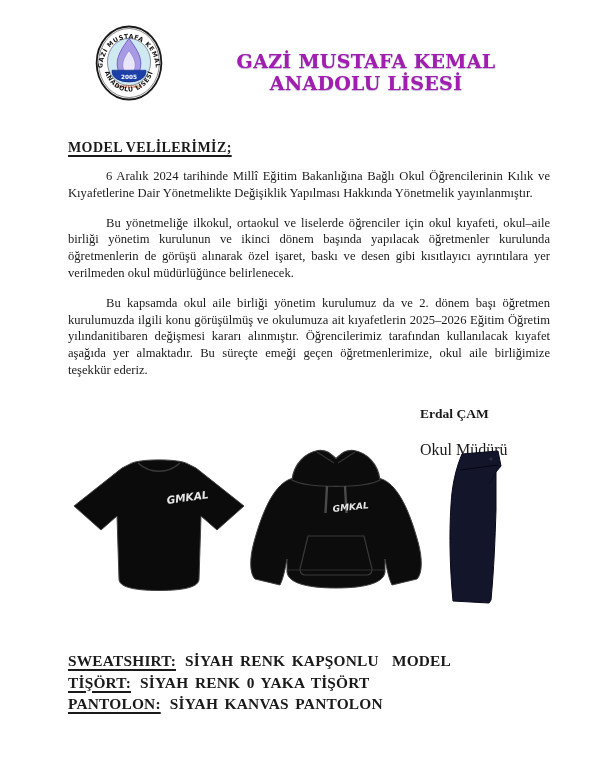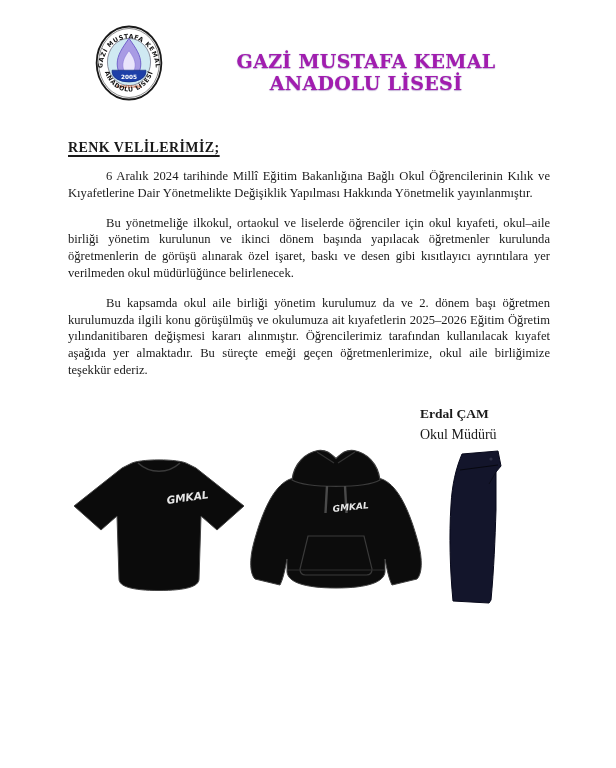--- a/index.html
+++ b/index.html
@@ -29,21 +29,21 @@
     margin:0 0 12px 0;
   }
   .para{
     margin:0 0 13px 0;
     font-size:12.6px;line-height:16.8px;
     text-align:justify;text-indent:38px;
   }
   
   .signature{position:absolute;left:420px;top:406px;width:110px;text-align:left;}
   .sig-name{font-weight:bold;font-size:13.5px;}
-  .sig-role{font-size:14px;margin-top:5px;}
+  .sig-role{font-size:16px;margin-top:19px;}
   
   .apparel{position:absolute;left:0;top:444px;width:616px;height:165px;}
   .tshirt{position:absolute;left:66px;top:10px;width:186px;height:142px;}
   .hoodie{position:absolute;left:230px;top:2px;width:212px;height:154px;}
   .pants{position:absolute;left:444px;top:6px;width:62px;height:156px;}
   .script-logo{
     font-family:"DejaVu Sans", sans-serif;
     font-style:italic;font-weight:bold;
     fill:#e6e6e6;
   }
@@ -88,21 +88,21 @@
       <textPath href="#ringTop" startOffset="50%" text-anchor="middle">GAZİ MUSTAFA KEMAL</textPath>
     </text>
     <text class="ring-text">
       <textPath href="#ringBottom" startOffset="50%" text-anchor="middle">ANADOLU LİSESİ</textPath>
     </text>
   </svg>
 
   <h1 class="school-title">GAZİ MUSTAFA KEMAL ANADOLU LİSESİ</h1>
 
   <div class="letter">
-    <div class="salutation">RENK VELİLERİMİZ;</div>
+    <div class="salutation">MODEL VELİLERİMİZ;</div>
     <p class="para">6 Aralık 2024 tarihinde Millî Eğitim Bakanlığına Bağlı Okul Öğrencilerinin Kılık ve Kıyafetlerine Dair Yönetmelikte Değişiklik Yapılması Hakkında Yönetmelik yayınlanmıştır.</p>
     <p class="para">Bu yönetmeliğe ilkokul, ortaokul ve liselerde öğrenciler için okul kıyafeti, okul–aile birliği yönetim kurulunun ve ikinci dönem başında yapılacak öğretmenler kurulunda öğretmenlerin de görüşü alınarak özel işaret, baskı ve desen gibi kısıtlayıcı ayrıntılara yer verilmeden okul müdürlüğünce belirlenecek.</p>
     <p class="para">Bu kapsamda okul aile birliği yönetim kurulumuz da ve 2. dönem başı öğretmen kurulumuzda ilgili konu görüşülmüş ve okulumuza ait kıyafetlerin 2025–2026 Eğitim Öğretim yılındanitibaren değişmesi kararı alınmıştır. Öğrencilerimiz tarafından kullanılacak kıyafet aşağıda yer almaktadır. Bu süreçte emeği geçen öğretmenlerimize, okul aile birliğimize teşekkür ederiz.</p>
   </div>
 
   <div class="signature">
     <div class="sig-name">Erdal ÇAM</div>
     <div class="sig-role">Okul Müdürü</div>
   </div>
 
@@ -136,14 +136,19 @@
 
     <svg class="pants" viewBox="0 0 62 156" aria-hidden="true">
       <path d="M18,4 L54,1 L57,16 L52,22 L52,60 C51,90 50,118 47,150 L45,153 L9,151
                C6,120 5,85 7,55 C8,35 12,18 18,4 Z" fill="#13152b" stroke="#07081a" stroke-width="1"></path>
       <path d="M16,20 L54,15" fill="none" stroke="#000000" stroke-opacity="0.65" stroke-width="1"></path>
       <circle cx="47" cy="9" r="1.6" fill="#2f3147"></circle>
       <path d="M52,22 L45,34" fill="none" stroke="#000000" stroke-opacity="0.5" stroke-width="0.8"></path>
     </svg>
   </div>
 
+  <div class="uniform-list">
+    <div class="u-row"><span class="u-label">SWEATSHIRT:</span><span class="u-value">SİYAH RENK KAPŞONLU  MODEL</span></div>
+    <div class="u-row"><span class="u-label">TİŞÖRT:</span><span class="u-value">SİYAH RENK 0 YAKA TİŞÖRT</span></div>
+    <div class="u-row"><span class="u-label">PANTOLON:</span><span class="u-value">SİYAH KANVAS PANTOLON</span></div>
+  </div>
 
 </div>
 
 </body></html>

